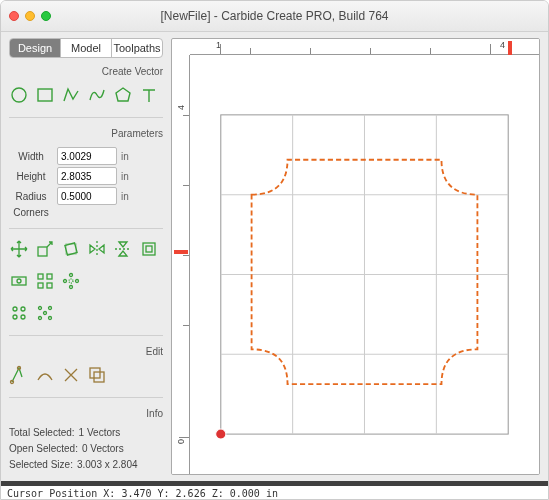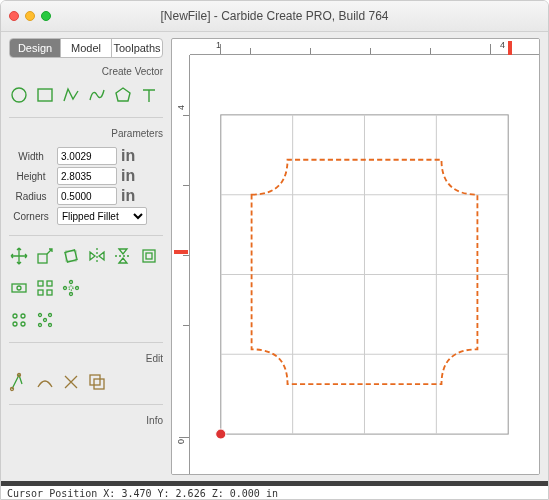--- a/index.html
+++ b/index.html
@@ -19,21 +19,21 @@
   .tab.active { background:#7f7f7f; color:#fff;}
   .tab + .tab { border-left:1px solid #bcbcbc;}
   .section-label { font-size:10px; color:#555; margin-top:2px;text-align:right;}
   .tool-row { display:flex; gap:6px; flex-wrap:wrap; padding:2px 0 4px 0;}
   .shape-icon { width:20px; height:20px; display:flex; align-items:center; justify-content:center; }
   .shape-icon svg { stroke:#3aa03a; fill:none; stroke-width:1.4;}
   .divider { border:none; border-top:1px solid #cfcfcf; margin:2px 0;}
   .param-row { display:flex; align-items:center; gap:4px; margin:2px 0;}
   .param-row .lbl { width:44px; text-align:center; font-size:10px; color:#444;}
   .param-row input { width:60px; height:18px; font-size:10px; padding:1px 3px; border:1px solid #bbb; border-radius:2px; background:#fff;}
-  .param-row .unit { font-size:16px; color:#666;font-weight:bold;}
+  .param-row .unit { font-size:10px; color:#666;}
   .param-row select { width:90px; height:18px; font-size:10px; border:1px solid #bbb; border-radius:2px; background:#fff;}
   .info-box { font-size:10px; color:#444; line-height:1.6;}
   .info-box .info-line { display:flex; gap:4px;}
   .info-box .info-k {}
   .info-box .info-v {}
   .canvas-wrap { flex:1; background:#fff; border-left:1px solid #ccc; position:relative; margin:6px 8px 6px 0; border:1px solid #aaa; border-radius:2px; overflow:hidden;}
   .ruler-h { position:absolute; top:0; left:18px; right:0; height:16px; border-bottom:1px solid #999; background:#fff; font-size:9px; color:#444;}
   .ruler-h span { position:absolute; top:1px;}
   .ruler-v { position:absolute; top:16px; bottom:0; left:0; width:18px; border-right:1px solid #999; background:#fff; font-size:9px; color:#444;}
   .ruler-v span { position:absolute; left:4px; writing-mode:vertical-rl; transform:rotate(180deg);}
@@ -123,23 +123,20 @@
           <input type="text" value="2.8035" style="">
           <span class="unit">in</span>
         </div>
         <div class="param-row">
           <span class="lbl">Radius</span>
           <input type="text" value="0.5000" style="">
           <span class="unit">in</span>
         </div>
         <div class="param-row">
           <span class="lbl">Corners</span>
-          <select>
-            <option>Flipped Fillet</option>
-          </select>
         </div>
       </div>
       <hr class="divider">
 
       <div class="tool-row">
         <div class="shape-icon tform-icon">
             <svg width="20" height="20" viewBox="0 0 20 20">
               <path d="M10 2 V18 M2 10 H18 M10 2 L8 4 M10 2 L12 4 M10 18 L8 16 M10 18 L12 16 M2 10 L4 8 M2 10 L4 12 M18 10 L16 8 M18 10 L16 12"></path>
             </svg>
           </div>
@@ -242,20 +239,34 @@
         <div class="shape-icon edit-icon">
             <svg width="20" height="20" viewBox="0 0 20 20">
               <rect x="3" y="3" width="10" height="10"></rect>
               <rect x="7" y="7" width="10" height="10"></rect>
             </svg>
           </div>
       </div>
       <hr class="divider">
 
       <div class="section-label">Info</div>
+      <div class="info-box">
+        <div class="info-line">
+            <span class="info-k">Total Selected:</span>
+            <span class="info-v">1 Vectors</span>
+          </div>
+        <div class="info-line">
+            <span class="info-k">Open Selected:</span>
+            <span class="info-v">0 Vectors</span>
+          </div>
+        <div class="info-line">
+            <span class="info-k">Selected Size:</span>
+            <span class="info-v">3.003 x 2.804</span>
+          </div>
+      </div>
 
     </div>
 
     <div class="canvas-wrap">
       <div class="ruler-h">
         <span style="left:26px">1</span>
         <span style="right:34px">4</span>
         <div class="tick-h major" style="left:30px"></div>
         <div class="tick-h" style="left:60px"></div>
         <div class="tick-h" style="left:120px"></div>

